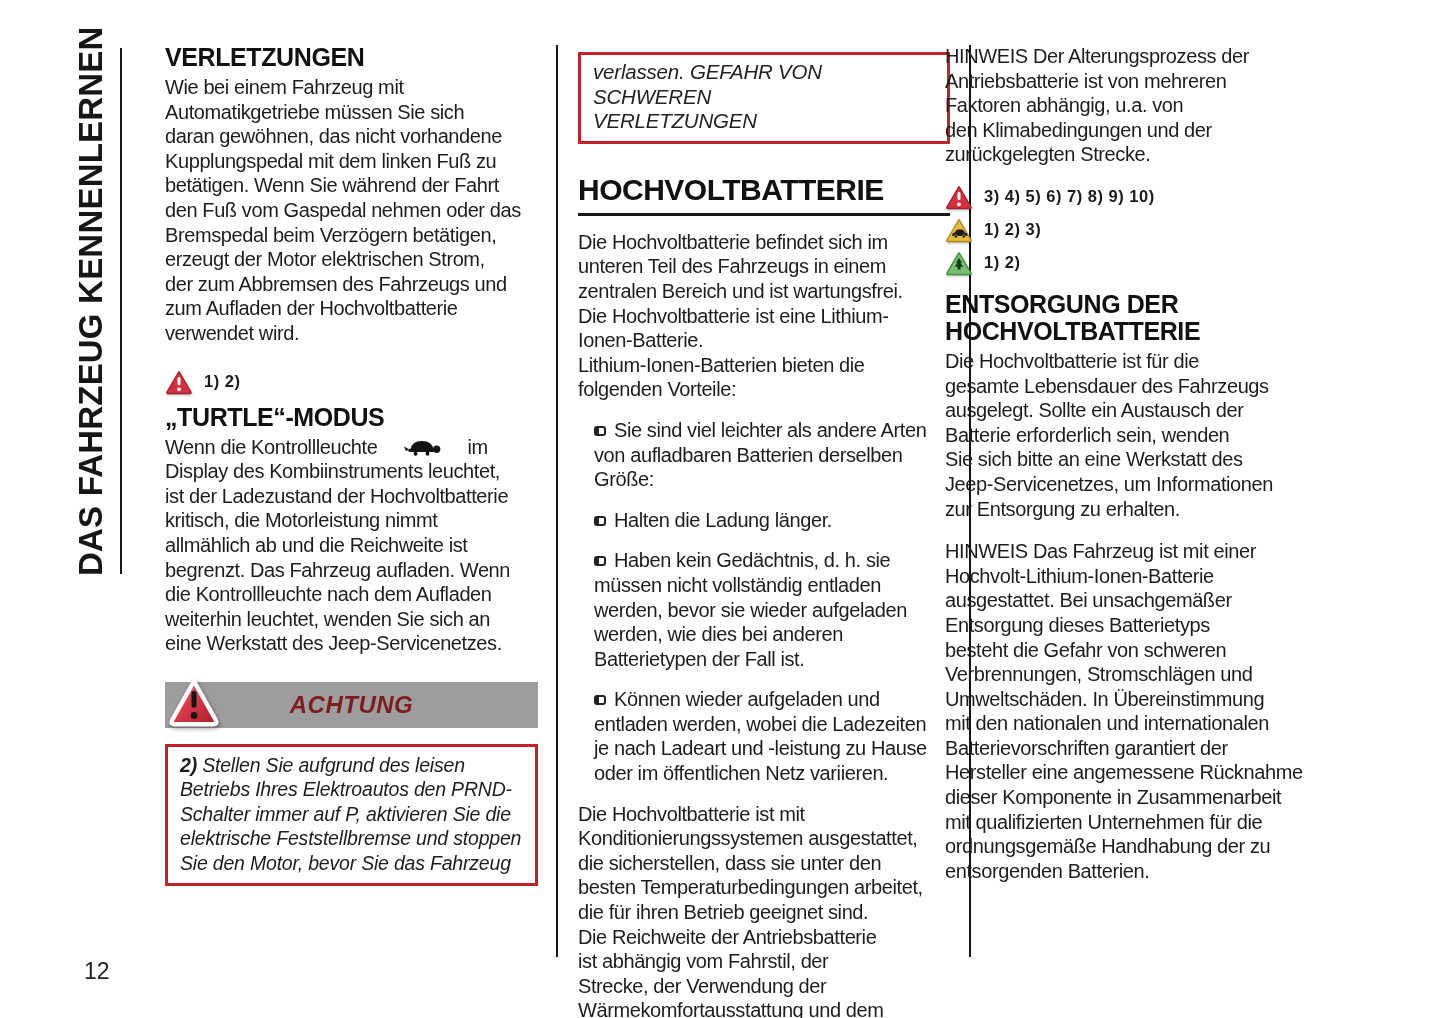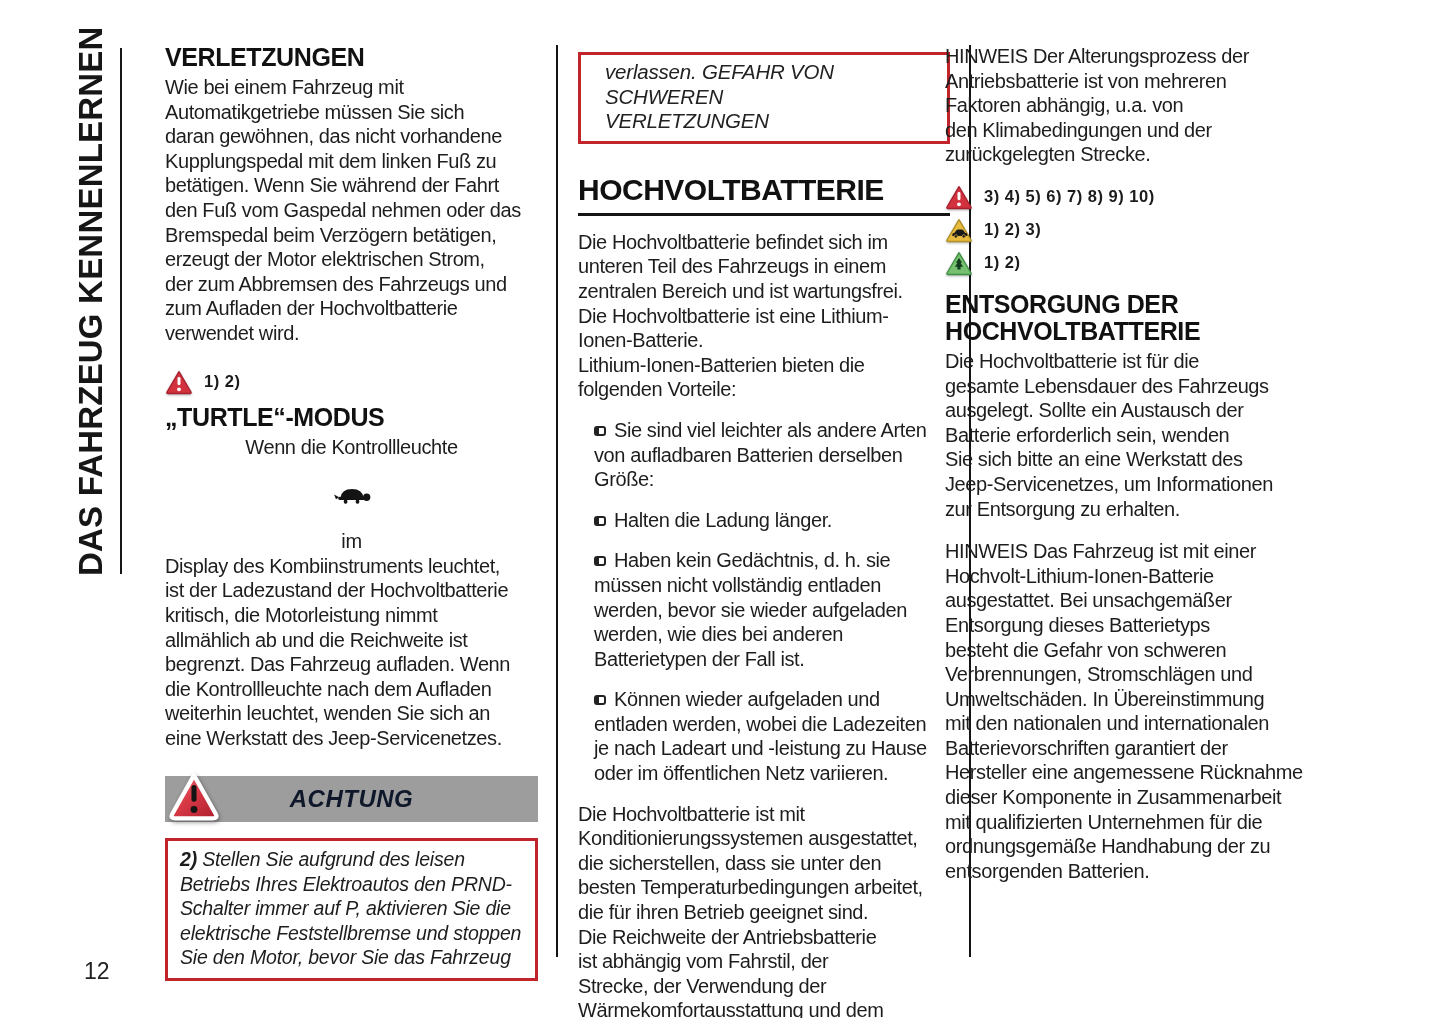--- a/index.html
+++ b/index.html
@@ -34,37 +34,37 @@
              border-bottom:3.5px solid #151515; padding-bottom:7px; line-height:32px; }
   .body-text { font-size:20px; letter-spacing:-0.4px; line-height:24.6px; margin:0;
                white-space:pre-line; color:#1d1d1d; }
   .refs { font-size:16.5px; font-weight:bold; letter-spacing:0.5px; color:#1b1b1b; }
 
   .icon-row { display:flex; align-items:center; gap:11px; margin:22px 0 0 0; height:28px; }
   .icon-row + .icon-row { margin-top:5px; }
   .tri-small { width:28px; height:26px; flex:0 0 auto; filter:drop-shadow(0.5px 1px 0.8px rgba(0,0,0,0.3)); }
 
   .turtle-line { font-size:20px; letter-spacing:-0.4px; line-height:24.6px; display:flex;
-                 align-items:center; gap:24px;flex-direction:column; }
+                 align-items:flex-start; gap:24px; }
   .turtle-svg { width:42px; height:22px; }
 
   
   .achtung-banner {
     position:relative; margin-top:26px; height:46px; background:#9d9d9d;
     display:flex; align-items:center; justify-content:center;
   }
-  .achtung-label { color:#0f172a; font-weight:bold; font-style:italic; font-size:24px; letter-spacing:0.5px; }
+  .achtung-label { color:#7f1d1d; font-weight:bold; font-style:italic; font-size:24px; letter-spacing:0.5px; }
   .achtung-icon { position:absolute; left:0px; top:-7px; width:58px; height:58px;
                   filter:drop-shadow(1px 2px 2px rgba(0,0,0,0.4)); }
 
   
   .red-box { border:3px solid #c2242c; margin-top:16px; padding:6px 12px 8px 12px; }
   .caution-item { font-size:19.5px; font-style:italic; letter-spacing:-0.2px; line-height:24.4px; color:#1d1d1d; }
   .caution-num { font-weight:bold; }
-  .danger-note { border:3px solid #c2242c; margin-top:8px; padding:5px 12px 7px 24px;
+  .danger-note { border:3px solid #c2242c; margin-top:8px; padding:5px 12px 7px 12px;
                  font-size:20.5px; font-style:italic; letter-spacing:-0.2px; line-height:24.6px;
                  white-space:pre-line; color:#222; }
 
   
   .li { font-size:20px; letter-spacing:-0.4px; line-height:24.6px; margin:16px; }
   .bullet {
     display:inline-block; width:12px; height:10px; box-sizing:border-box;
     border:2.5px solid #222; border-left-width:5px; border-radius:3px;
     margin-right:8px; position:relative; top:-1px;
   }

